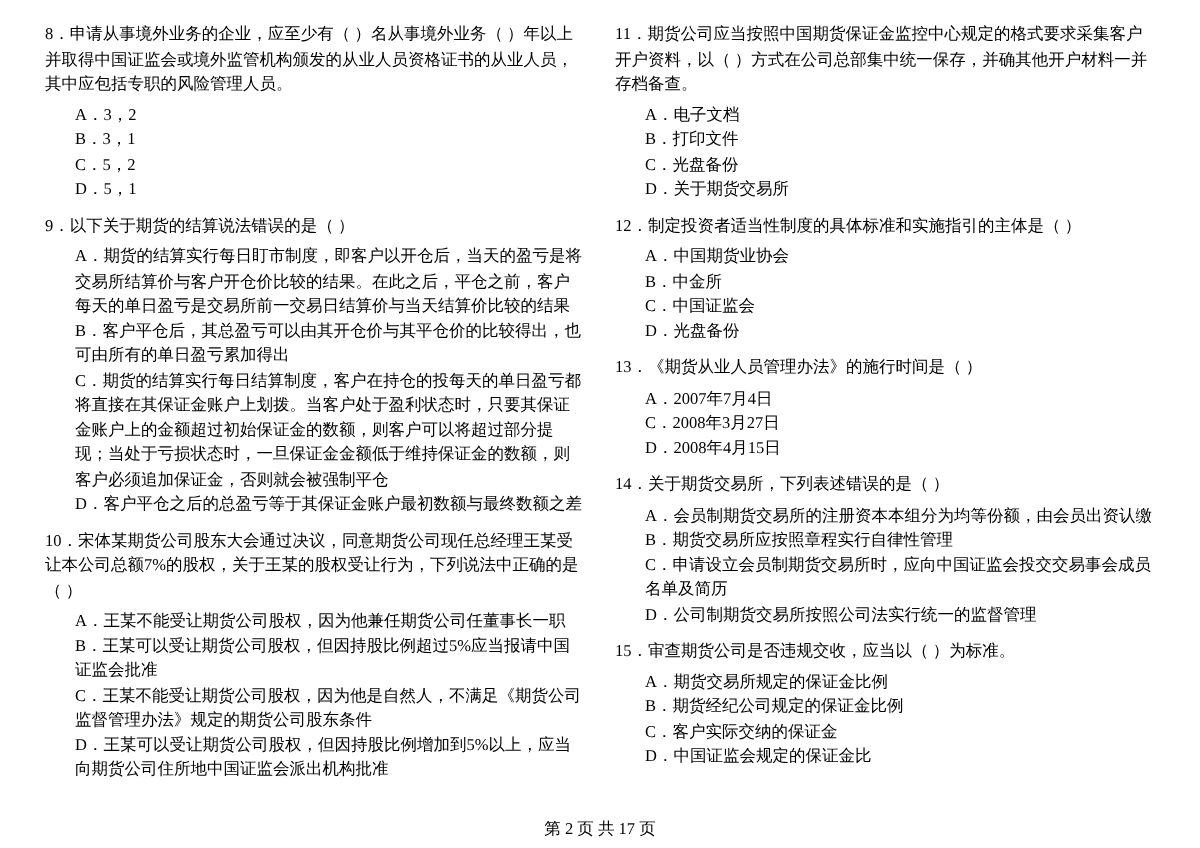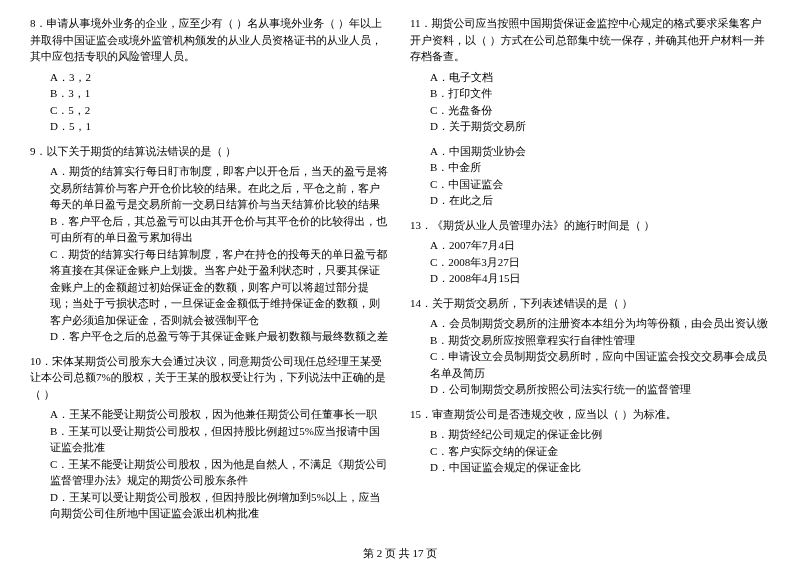--- a/index.html
+++ b/index.html
@@ -78,43 +78,45 @@
 
     <div class="question-block">
       <div class="question-text">11．期货公司应当按照中国期货保证金监控中心规定的格式要求采集客户开户资料，以（    ）方式在公司总部集中统一保存，并确其他开户材料一并存档备查。</div>
       <div class="option">A．电子文档</div>
       <div class="option">B．打印文件</div>
       <div class="option">C．光盘备份</div>
       <div class="option">D．关于期货交易所</div>
     </div>
 
     <div class="question-block">
+      <div class="question-text">12．制定投资者适当性制度的具体标准和实施指引的主体是（    ）</div>
       <div class="option">A．中国期货业协会</div>
       <div class="option">B．中金所</div>
       <div class="option">C．中国证监会</div>
-      <div class="option">D．在此之后</div>
+      <div class="option">D．光盘备份</div>
     </div>
 
     <div class="question-block">
       <div class="question-text">13．《期货从业人员管理办法》的施行时间是（    ）</div>
       <div class="option">A．2007年7月4日</div>
       <div class="option">C．2008年3月27日</div>
       <div class="option">D．2008年4月15日</div>
     </div>
 
     <div class="question-block">
       <div class="question-text">14．关于期货交易所，下列表述错误的是（    ）</div>
       <div class="option">A．会员制期货交易所的注册资本本组分为均等份额，由会员出资认缴</div>
       <div class="option">B．期货交易所应按照章程实行自律性管理</div>
       <div class="option">C．申请设立会员制期货交易所时，应向中国证监会投交交易事会成员名单及简历</div>
       <div class="option">D．公司制期货交易所按照公司法实行统一的监督管理</div>
     </div>
 
     <div class="question-block">
       <div class="question-text">15．审查期货公司是否违规交收，应当以（    ）为标准。</div>
+      <div class="option">A．期货交易所规定的保证金比例</div>
       <div class="option">B．期货经纪公司规定的保证金比例</div>
       <div class="option">C．客户实际交纳的保证金</div>
       <div class="option">D．中国证监会规定的保证金比</div>
     </div>
   </div>
 </div>
 
 <div class="page-footer">第 2 页  共 17 页</div>
 
 </body></html>

